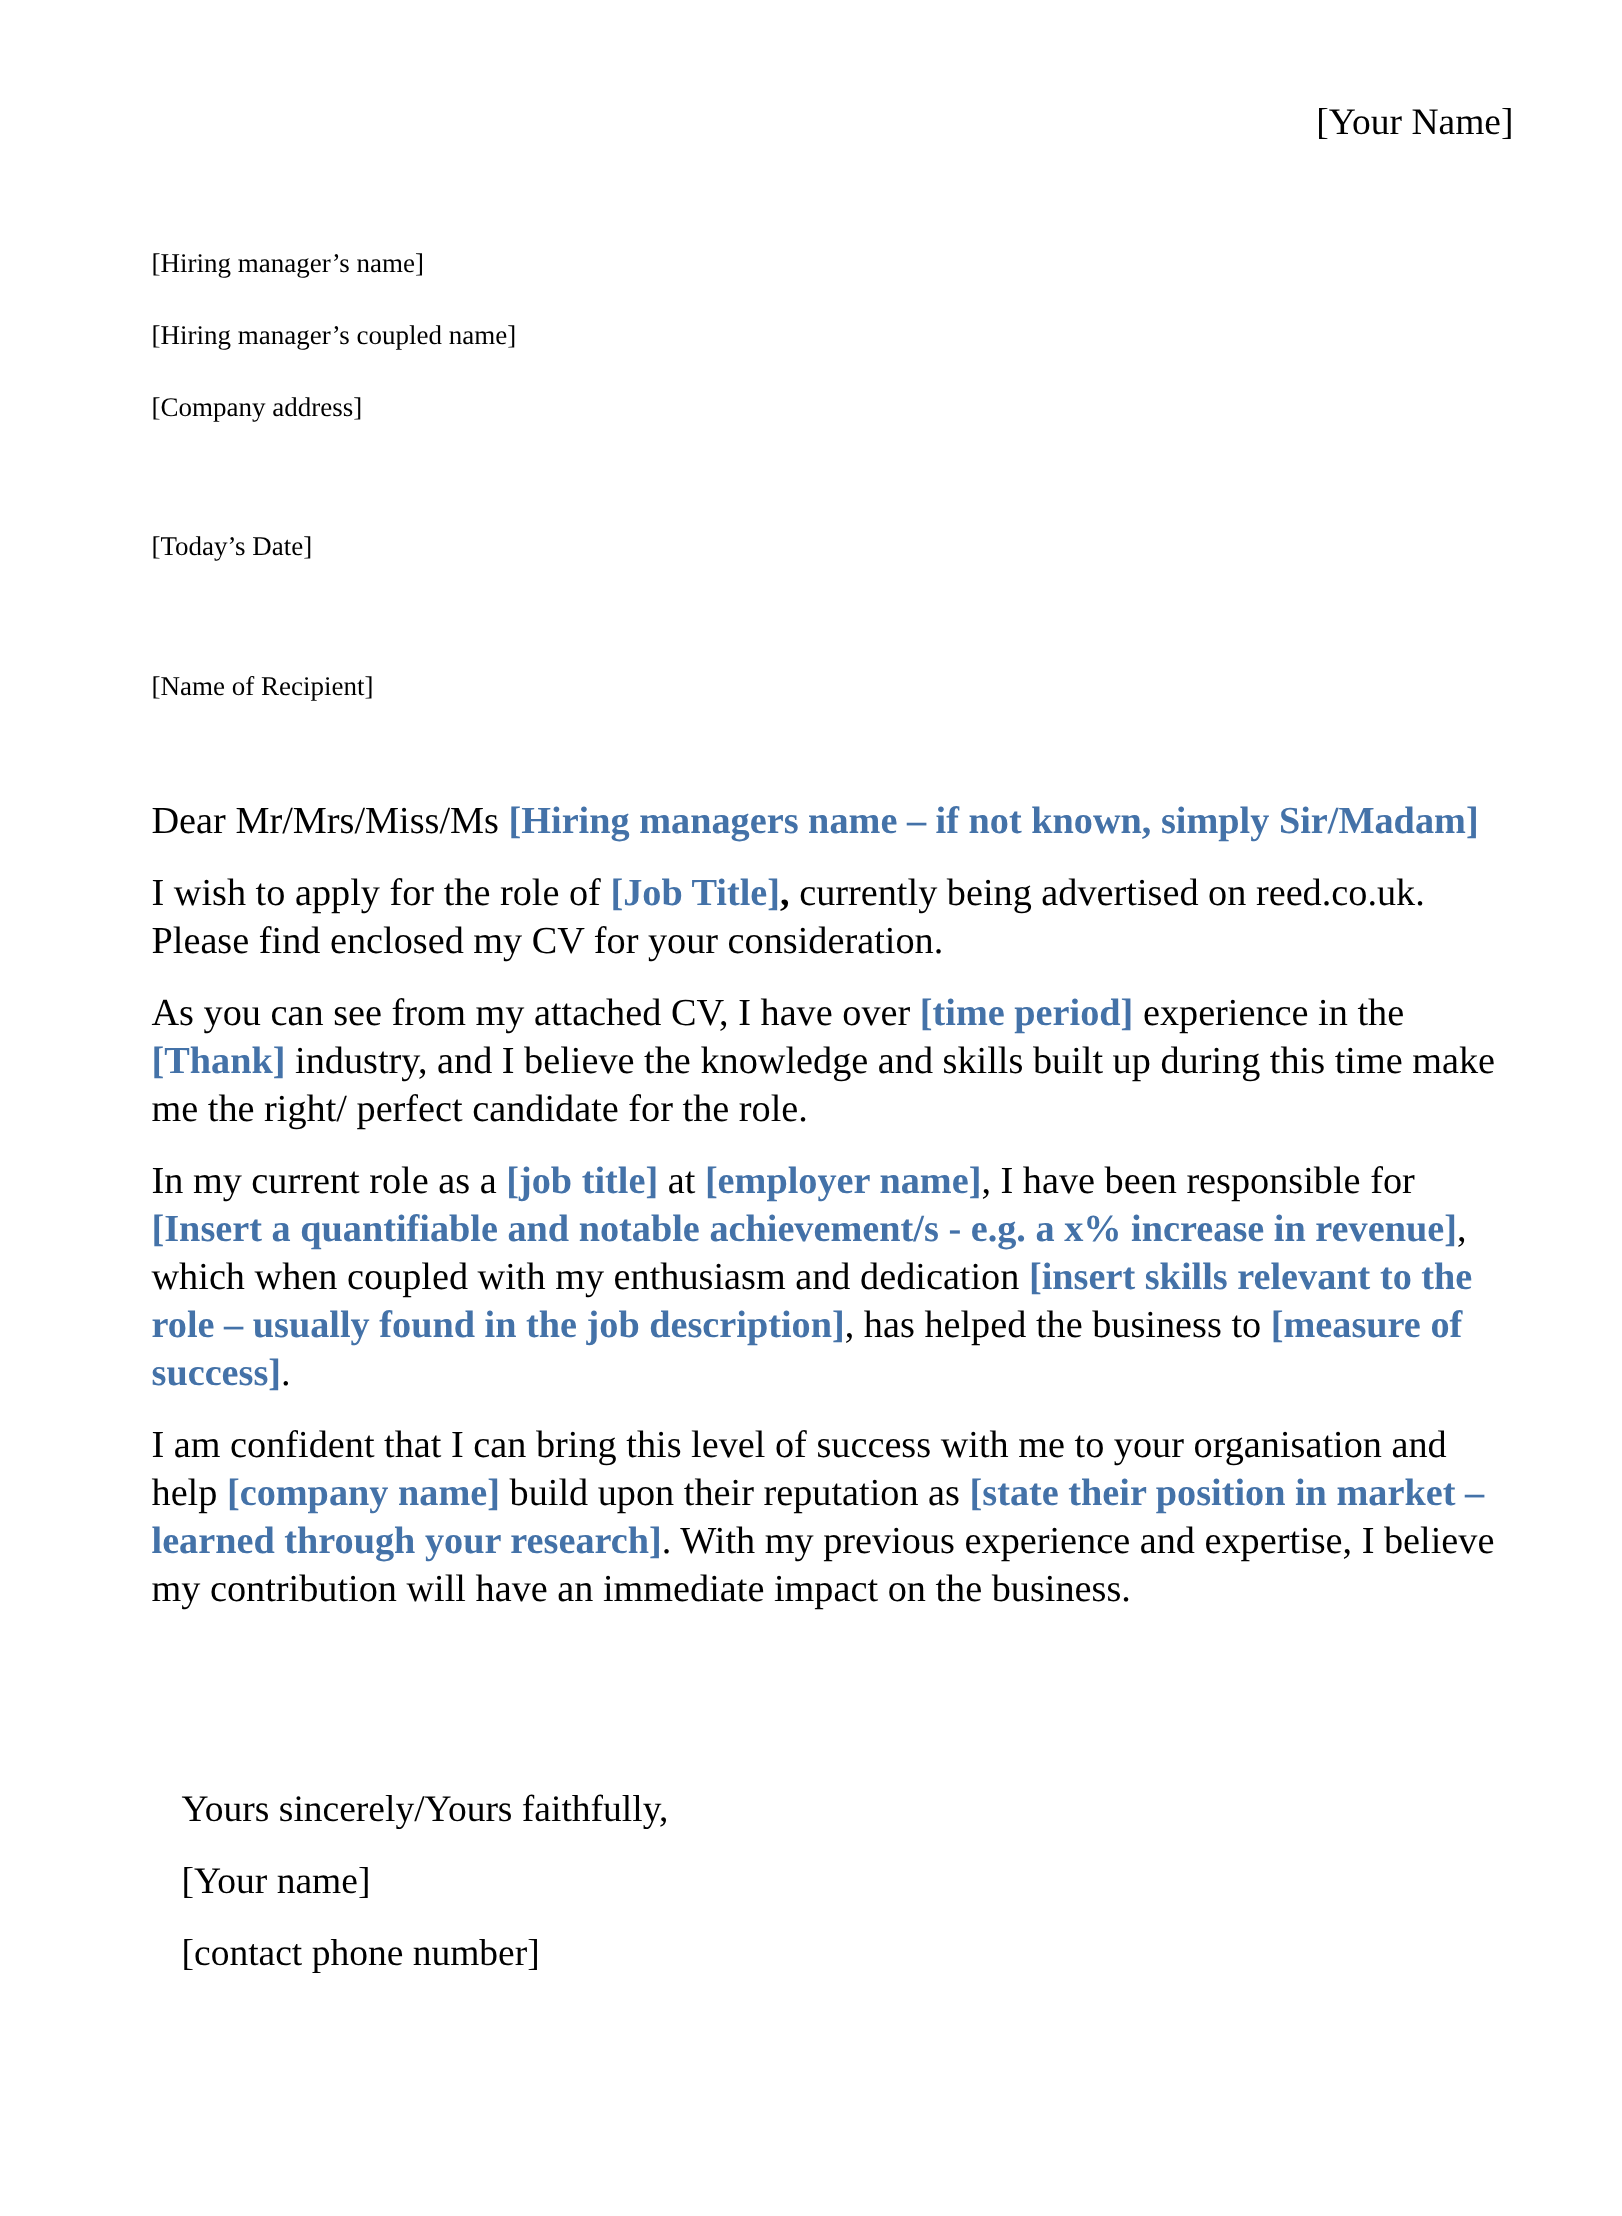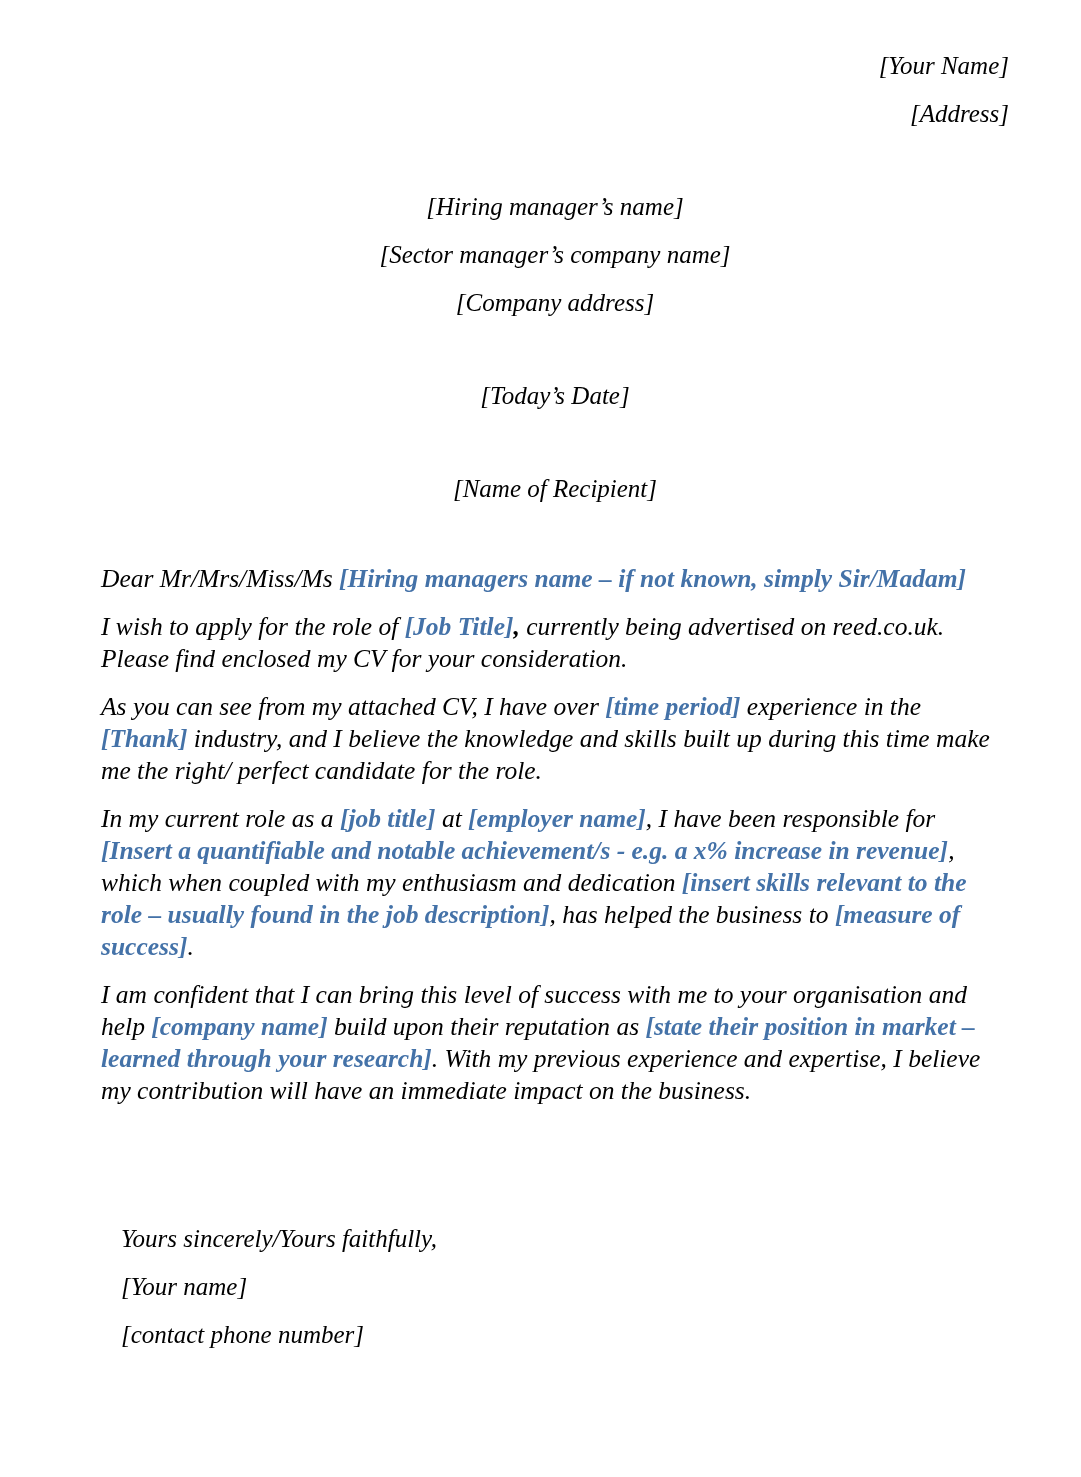--- a/index.html
+++ b/index.html
@@ -17,44 +17,42 @@
     position: relative;
     width: 1081px;
     height: 1477px;
     background: #ffffff;
     box-sizing: border-box;
     overflow: hidden;
   }
   .content {
     position: absolute;
     left: 101px;
-    top: 0;
+    top: 16px;
     width: 908px;
-    font-style: italic;
   }
 
   
   .header-block {
     padding-top: 42px;
     text-align: right;
   }
   .header-line {
     font-size: 25px;
     line-height: 48px;
     white-space: nowrap;
   }
 
   
   .addr-block {
     margin-top: 45px;
   }
   .addr-line {
-    font-size: 25px;
+    font-size: 18px;
     line-height: 48px;
-    text-align: center;
   }
   .spacer-date {
     height: 45px;
   }
   .spacer-recipient {
     height: 45px;
   }
   .spacer-salutation {
     height: 50px;
   }
@@ -89,26 +87,25 @@
   }
 </style>
 </head>
 <body>
 
 <div class="page">
   <div class="content">
 
     <div class="header-block">
       <div class="header-line">[Your Name]</div>
-      <div class="header-line">[Address]</div>
     </div>
 
     <div class="addr-block">
       <div class="addr-line">[Hiring manager’s name]</div>
-      <div class="addr-line">[Sector manager’s company name]</div>
+      <div class="addr-line">[Hiring manager’s coupled name]</div>
       <div class="addr-line">[Company address]</div>
     </div>
 
     <div class="spacer-date"></div>
     <div class="addr-line">[Today’s Date]</div>
 
     <div class="spacer-recipient"></div>
     <div class="addr-line">[Name of Recipient]</div>
 
     <div class="spacer-salutation"></div>

